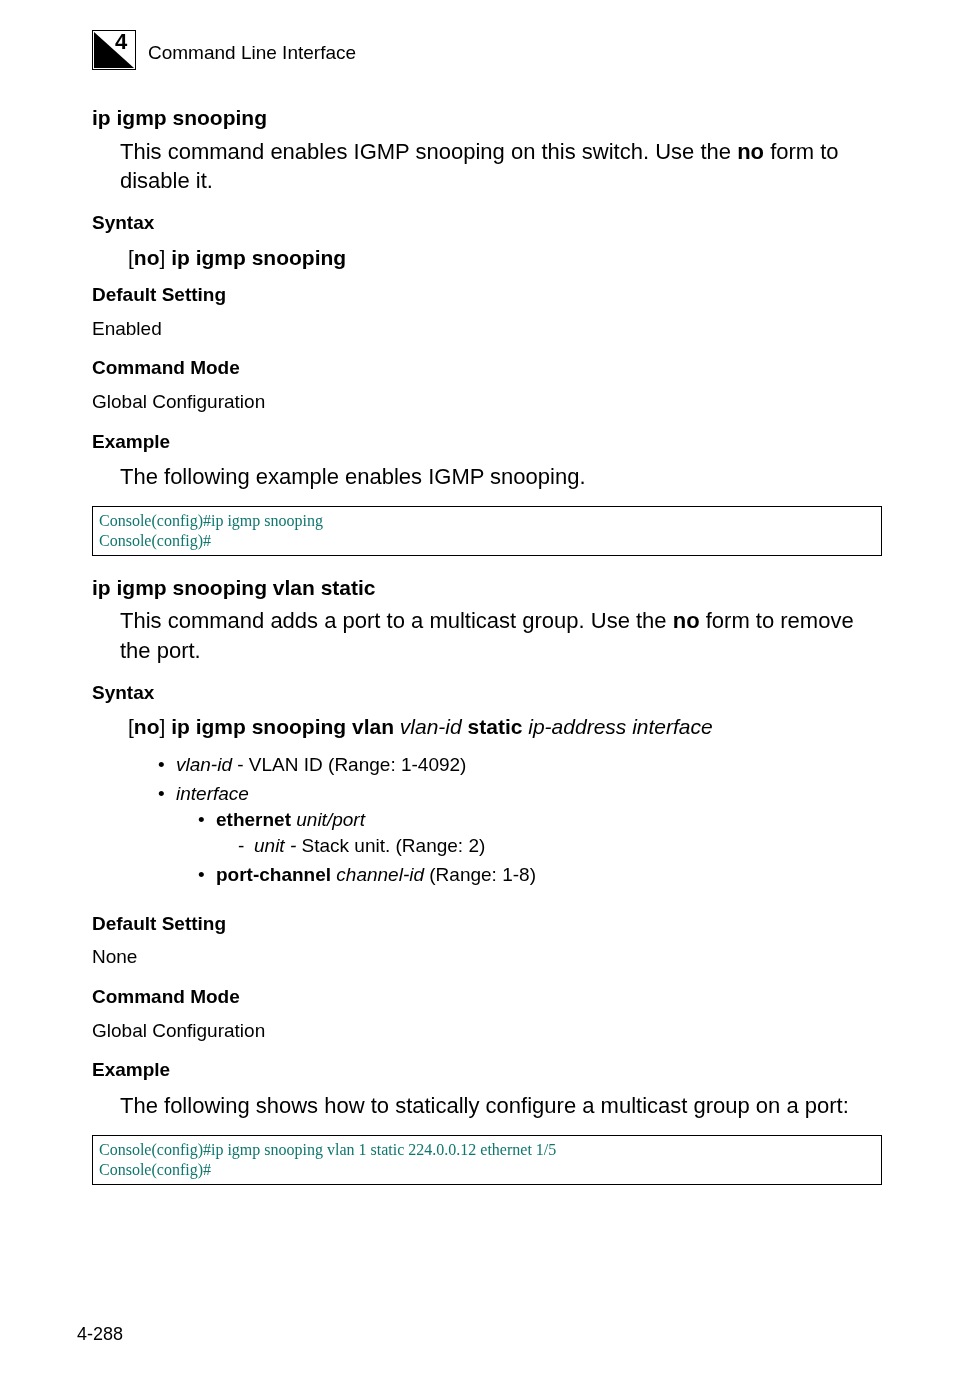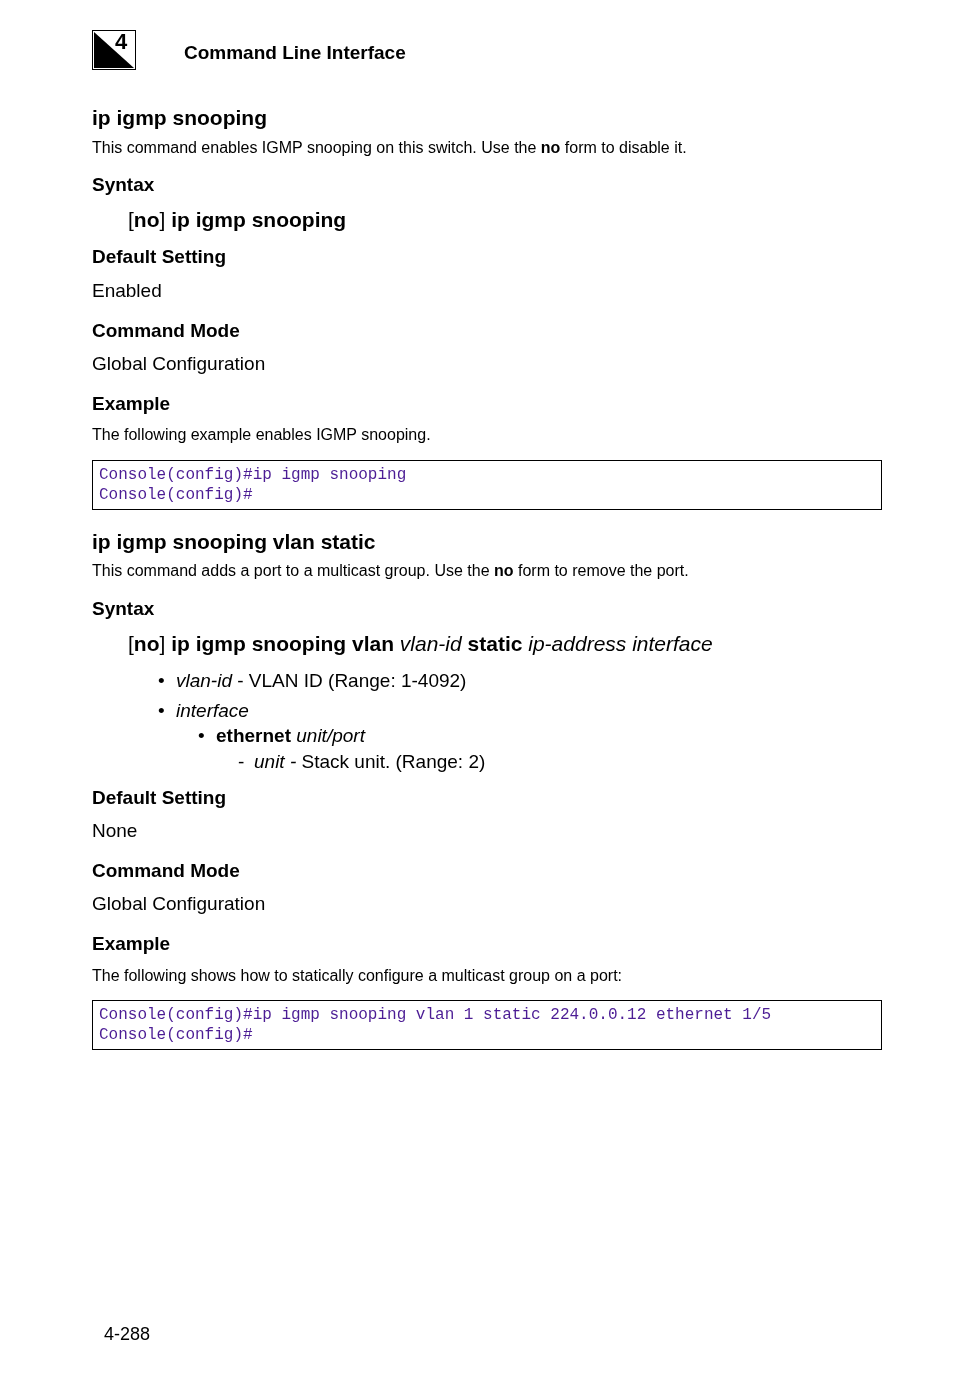--- a/index.html
+++ b/index.html
@@ -16,62 +16,62 @@
     display: flex;
     align-items: center;
     gap: 12px;
     margin-bottom: 28px;
   }
   .page-header-icon {
     flex: 0 0 auto;
   }
   .page-header-title {
     font-size: 19px;
-    font-weight: bold;
-    margin-left: 36px;
+    font-weight: normal;
   }
   .h2 {
     font-size: 21px;
     font-weight: bold;
     margin-top: 10px;
     margin-bottom: 4px;
   }
   .para {
-    font-size: 16px;
+    font-size: 22px;
     margin-bottom: 14px;
+    margin-left: 28px;
   }
   .label {
     font-size: 19px;
     font-weight: bold;
     margin-top: 8px;
     margin-bottom: 8px;
   }
   .indent {
     margin-bottom: 14px;
     font-size: 19px;
   }
   .syntax-line {
     margin-left: 36px;
     margin-bottom: 10px;
     font-size: 21px;
   }
   .code-block {
     border: 1px solid #000;
-    font-family: Liberation Mono, monospace;
+    font-family: Liberation Serif, serif;
     font-size: 16px;
     padding: 4px 6px;
     margin: 6px 0 18px 0;
-    color: #4c1d95;
+    color: #0f766e;
     line-height: 1.25;
     white-space: pre;
   }
   ul.bullets {
     list-style: none;
     margin-left: 66px;
-    margin-bottom: 10px;
+    margin-bottom: 23px;
   }
   ul.bullets > li {
     position: relative;
     padding-left: 18px;
     margin-bottom: 4px;
     font-size: 19px;
   }
   ul.bullets > li::before {
     content: "•";
     position: absolute;
@@ -106,21 +106,21 @@
     content: "-";
     position: absolute;
     left: 0;
     top: 0;
   }
   .i { font-style: italic; text-align: right; }
   .b { font-weight: bold; }
   .page-number {
     position: absolute;
     bottom: 42px;
-    left: 104px;
+    left: 77px;
     font-size: 18px;
   }
 </style>
 </head>
 <body>
 
 <div class="page-header">
   <span class="page-header-icon">
     <svg width="44" height="40" viewBox="0 0 44 40">
       <rect x="0" y="0" width="44" height="40" fill="#fff" stroke="#000" stroke-width="2"></rect>
@@ -170,20 +170,23 @@
     <span class="i">interface</span>
     <ul class="bullets-nested">
       <li>
         <span class="b">ethernet</span> <span class="i">unit</span><span class="i">/</span><span class="i">port</span>
         <ul class="dashes">
           <li>
             <span class="i">unit</span><span class="i"> - </span><span>Stack unit. (Range: 2)</span>
           </li>
         </ul>
       </li>
+      <li>
+        <span class="b">port-channel</span> <span class="i">channel-id</span><span> (Range: 1-8)</span>
+      </li>
     </ul>
   </li>
 </ul>
 
 <div class="label">Default Setting</div>
 <div class="indent">None</div>
 
 <div class="label">Command Mode</div>
 <div class="indent">Global Configuration</div>
 

